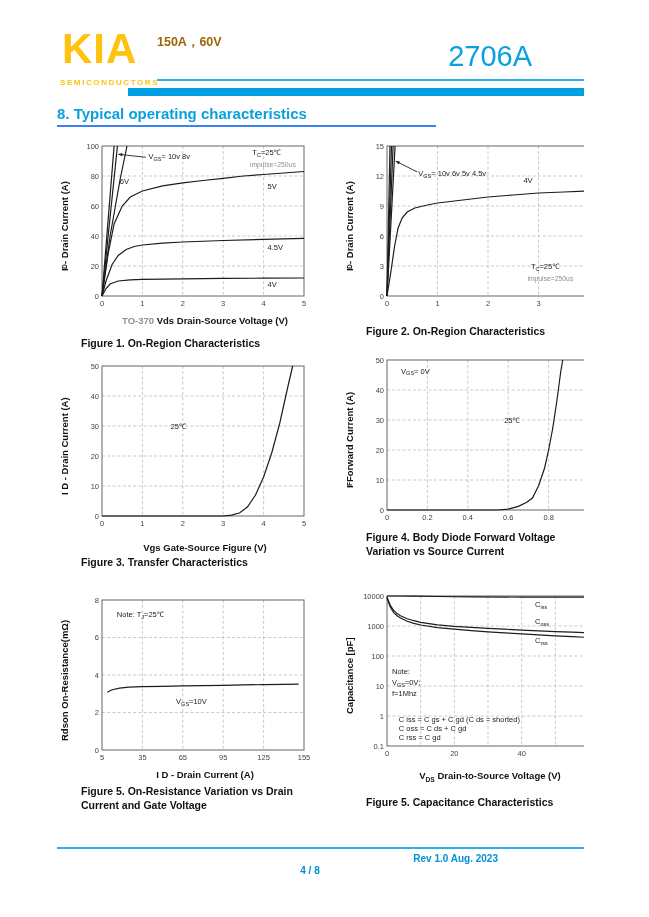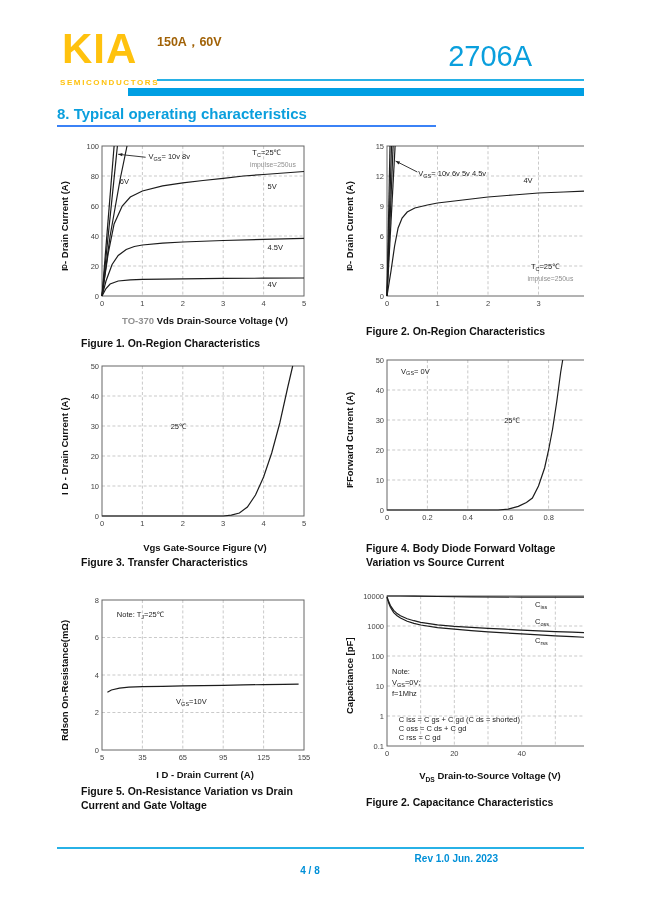--- a/index.html
+++ b/index.html
@@ -219,21 +219,21 @@
             <text class="tick" text-anchor="end" x="27" y="130.5">10</text>
             <text class="tick" text-anchor="end" x="27" y="100.5">20</text>
             <text class="tick" text-anchor="end" x="27" y="70.5">30</text>
             <text class="tick" text-anchor="end" x="27" y="40.5">40</text>
             <text class="tick" text-anchor="end" x="27" y="10.5">50</text>
             <polyline class="curve" points="30.0,158.0 141.1,158.0 151.2,157.1 161.3,154.4 169.4,150.5 175.4,146.0 181.5,134.0 187.6,116.0 191.6,98.0 195.6,77.0 199.7,50.0 203.7,20.0 205.7,8.0"></polyline>
             <text class="ann" x="44.1" y="21.5"><tspan>V</tspan><tspan dy="1.8" style="font-size:5.5px">GS</tspan><tspan dy="-1.8">= 0V</tspan></text>
             <text class="ann" x="147.2" y="71.0"><tspan>25℃</tspan></text>
           </svg></div>
     </div>
-    <div class="cap cap-narrow" style="margin-top:13px">Figure 4. Body Diode Forward Voltage Variation vs Source Current</div>
+    <div class="cap cap-narrow" style="margin-top:2px">Figure 4. Body Diode Forward Voltage Variation vs Source Current</div>
   </div>
 
   <div class="fig" style="left:57px;top:592px">
     <div class="fig-row">
       <div class="ylab">
           <span>Rdson On-Resistance(mΩ)</span>
         </div>
       <div class="svg-host"><svg viewBox="0 0 242 176" width="242" height="176">
             <line class="grid" x1="70.4" y1="8" x2="70.4" y2="158"></line>
             <line class="grid" x1="110.80000000000001" y1="8" x2="110.80000000000001" y2="158"></line>
@@ -297,20 +297,20 @@
             <text class="ann" x="178.1" y="55.1"><tspan>C</tspan><tspan dy="1.8" style="font-size:5.5px">rss</tspan></text>
             <text class="ann" x="35.0" y="85.6"><tspan>Note:</tspan></text>
             <text class="ann" x="35.0" y="96.8"><tspan>V</tspan><tspan dy="1.8" style="font-size:5.5px">GS</tspan><tspan dy="-1.8">=0V;</tspan></text>
             <text class="ann" x="35.0" y="108.1"><tspan>f=1Mhz</tspan></text>
             <text class="ann" x="41.8" y="134.2"><tspan>C iss = C gs + C gd (C ds = shorted)</tspan></text>
             <text class="ann" x="41.8" y="143.3"><tspan>C oss = C ds + C gd</tspan></text>
             <text class="ann" x="41.8" y="152.3"><tspan>C rss = C gd</tspan></text>
           </svg></div>
     </div>
     <div class="xlab" style="margin-top:6px"><span>V</span><sub>DS</sub><span>  Drain-to-Source Voltage (V)</span></div>
-    <div class="cap" style="margin-top:12px">Figure 2. Capacitance Characteristics</div>
+    <div class="cap" style="margin-top:12px">Figure 5. Capacitance Characteristics</div>
   </div>
 
   <div class="footer-rule"></div>
   <div class="page-number">4 / 8</div>
-  <div class="revision">Rev 1.0 Jun. 2023</div>
+  <div class="revision">Rev 1.0 Aug. 2023</div>
 
 </div>
 
 </body></html>

